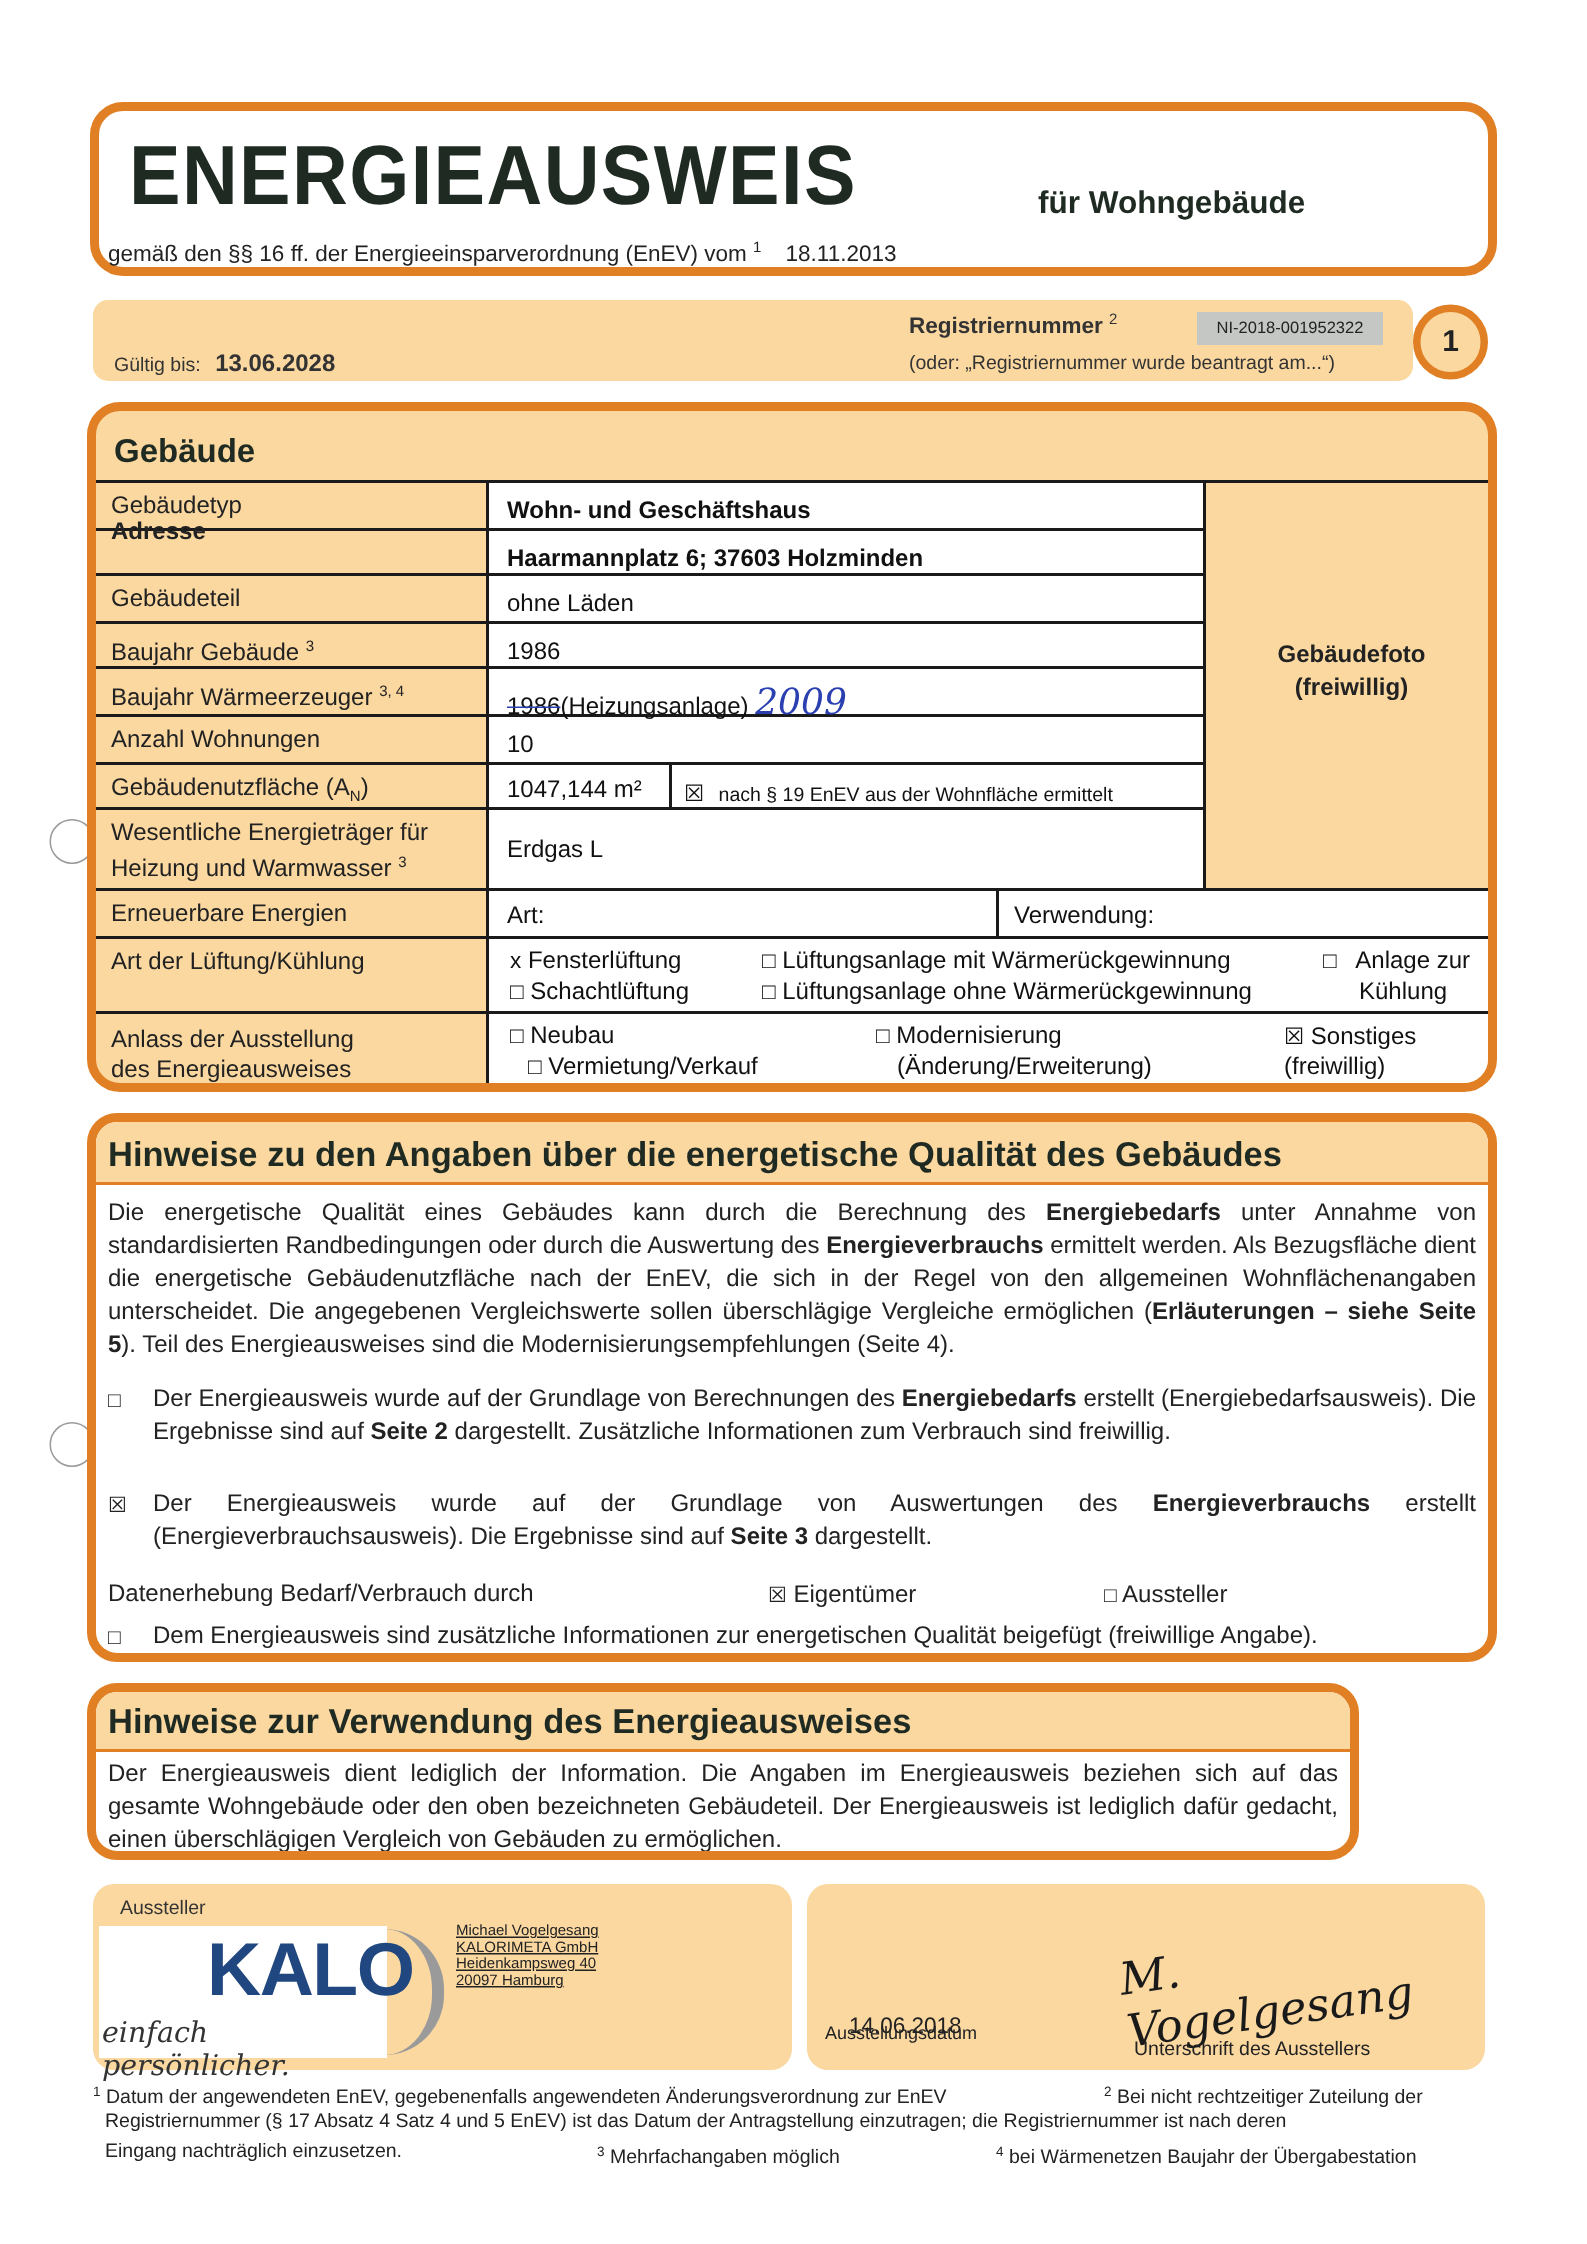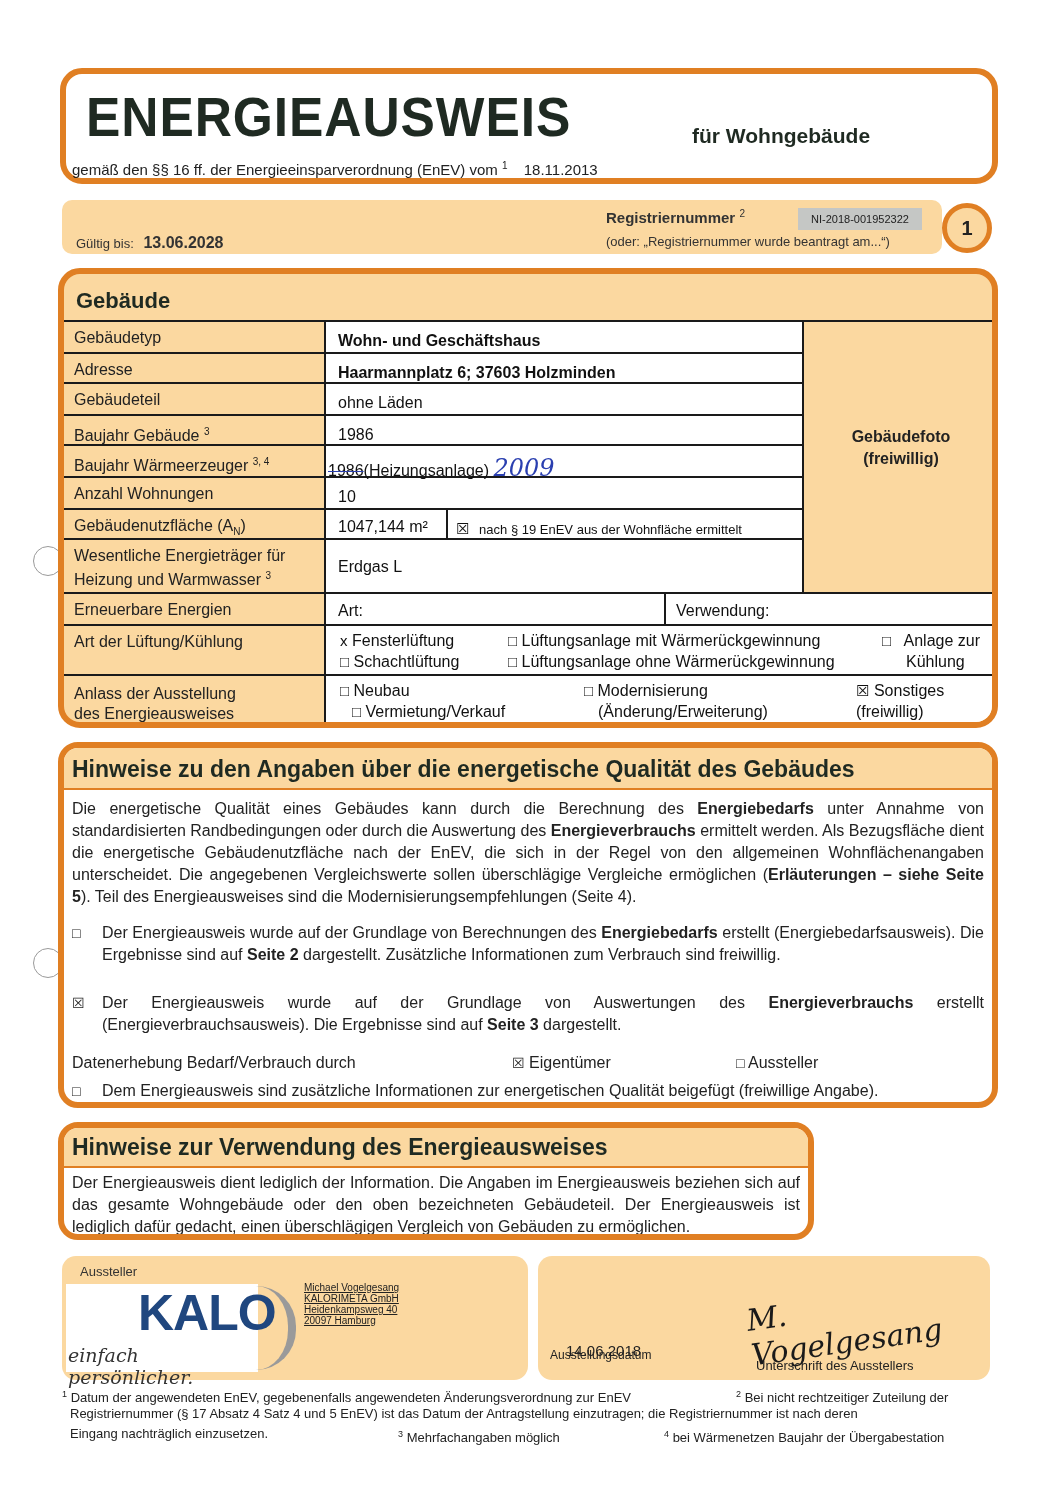--- a/index.html
+++ b/index.html
@@ -69,21 +69,21 @@
   .box-head { position: absolute; left: 0; top: 0; right: 0; background: #fbd8a0; border-bottom: 2px solid #e07f23; }
   .box-head-text { position: absolute; left: 8px; font-size: 23px; font-weight: bold; color: #1f2a22; }
   .para { position: absolute; left: 8px; right: 8px; font-size: 16px; line-height: 22px; text-align: justify; color: #222; }
   .para b { font-weight: bold; }
   .check-item { position: absolute; left: 8px; right: 8px; font-size: 16px; line-height: 22px; color: #222; }
   .check-item .box { position: absolute; left: 0; top: 0; font-size: 14px; }
   .check-item .txt { display: block; margin-left: 30px; text-align: justify; }
 
   
   #usage-box {
-    left: 58px; top: 1122px; width: 756px; height: 118px;
+    left: 58px; top: 1122px; width: 848px; height: 118px;
     border: 6px solid #e07f23; border-radius: 20px; background: #fff; overflow: hidden;
   }
 
   
   #issuer-box { left: 62px; top: 1256px; width: 466px; height: 124px; background: #fbd8a0; border-radius: 14px; }
   #sign-box { left: 538px; top: 1256px; width: 452px; height: 124px; background: #fbd8a0; border-radius: 14px; }
   #issuer-label { left: 18px; top: 8px; font-size: 13px; color: #333; }
   #logo { left: 4px; top: 28px; width: 192px; height: 88px; background: #fff; }
   #logo-kalo { left: 72px; top: 0px; font-size: 50px; font-weight: bold; color: #20477f; letter-spacing: -1px; }
   #logo-arc { left: 190px; top: 2px; width: 40px; height: 84px; border-right: 8px solid #9a9a9a; border-radius: 0 60px 60px 0; }
@@ -154,37 +154,37 @@
   <div class="row-line" style="top:202px; width:740px;"></div>
   <div class="row-line" style="top:234px; width:740px;"></div>
   <div class="row-line" style="top:264px; width:740px;"></div>
   <div class="row-line" style="top:318px; width:934px;"></div>
   <div class="row-line" style="top:350px; width:934px;"></div>
   <div class="row-line" style="top:400px; width:934px;"></div>
 
   <div class="lbl" style="top:54px;">Gebäudetyp</div>
   <div class="val bold" style="left:274px; top:58px;">Wohn- und Geschäftshaus</div>
 
-  <div class="lbl" style="top:86px;">Adresse</div>
+  <div class="lbl" style="top:71px;font-weight:bold;">Adresse</div>
   <div class="val bold" style="left:274px; top:90px;">Haarmannplatz 6; 37603 Holzminden</div>
 
   <div class="lbl" style="top:116px;">Gebäudeteil</div>
   <div class="val" style="left:274px; top:120px;">ohne Läden</div>
 
   <div class="lbl" style="top:148px;">
     <span>Baujahr Gebäude</span>
     <sup>3</sup>
   </div>
   <div class="val" style="left:274px; top:152px;">1986</div>
 
   <div class="lbl" style="top:178px;">
     <span>Baujahr Wärmeerzeuger</span>
     <sup>3, 4</sup>
   </div>
-  <div class="val" style="left:264px; top:180px;">
+  <div class="val" style="left:274px; top:180px;">
     <span class="strike-hand">1986</span><span>(Heizungsanlage)</span>
     <span class="hand">2009</span>
   </div>
 
   <div class="lbl" style="top:210px;">Anzahl Wohnungen</div>
   <div class="val" style="left:274px; top:214px;">10</div>
 
   <div class="lbl" style="top:242px;">
     <span>Gebäudenutzfläche (A</span><sub style="font-size:10px;">N</sub><span>)</span>
   </div>

